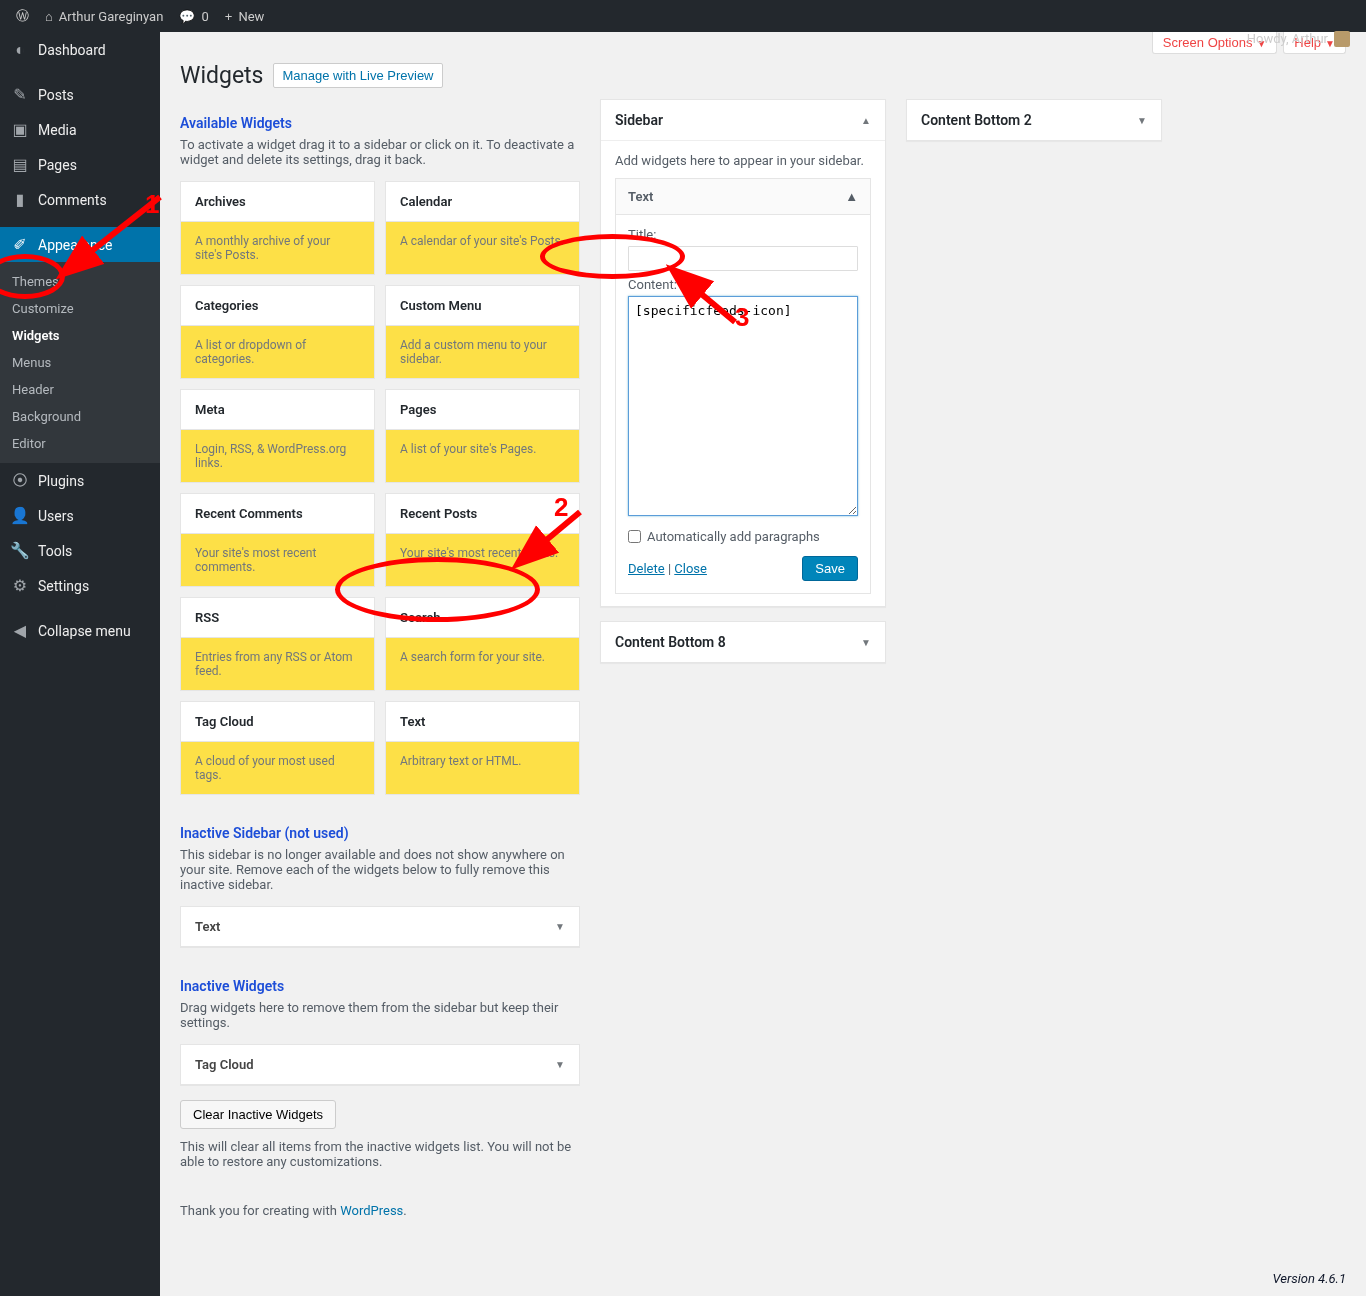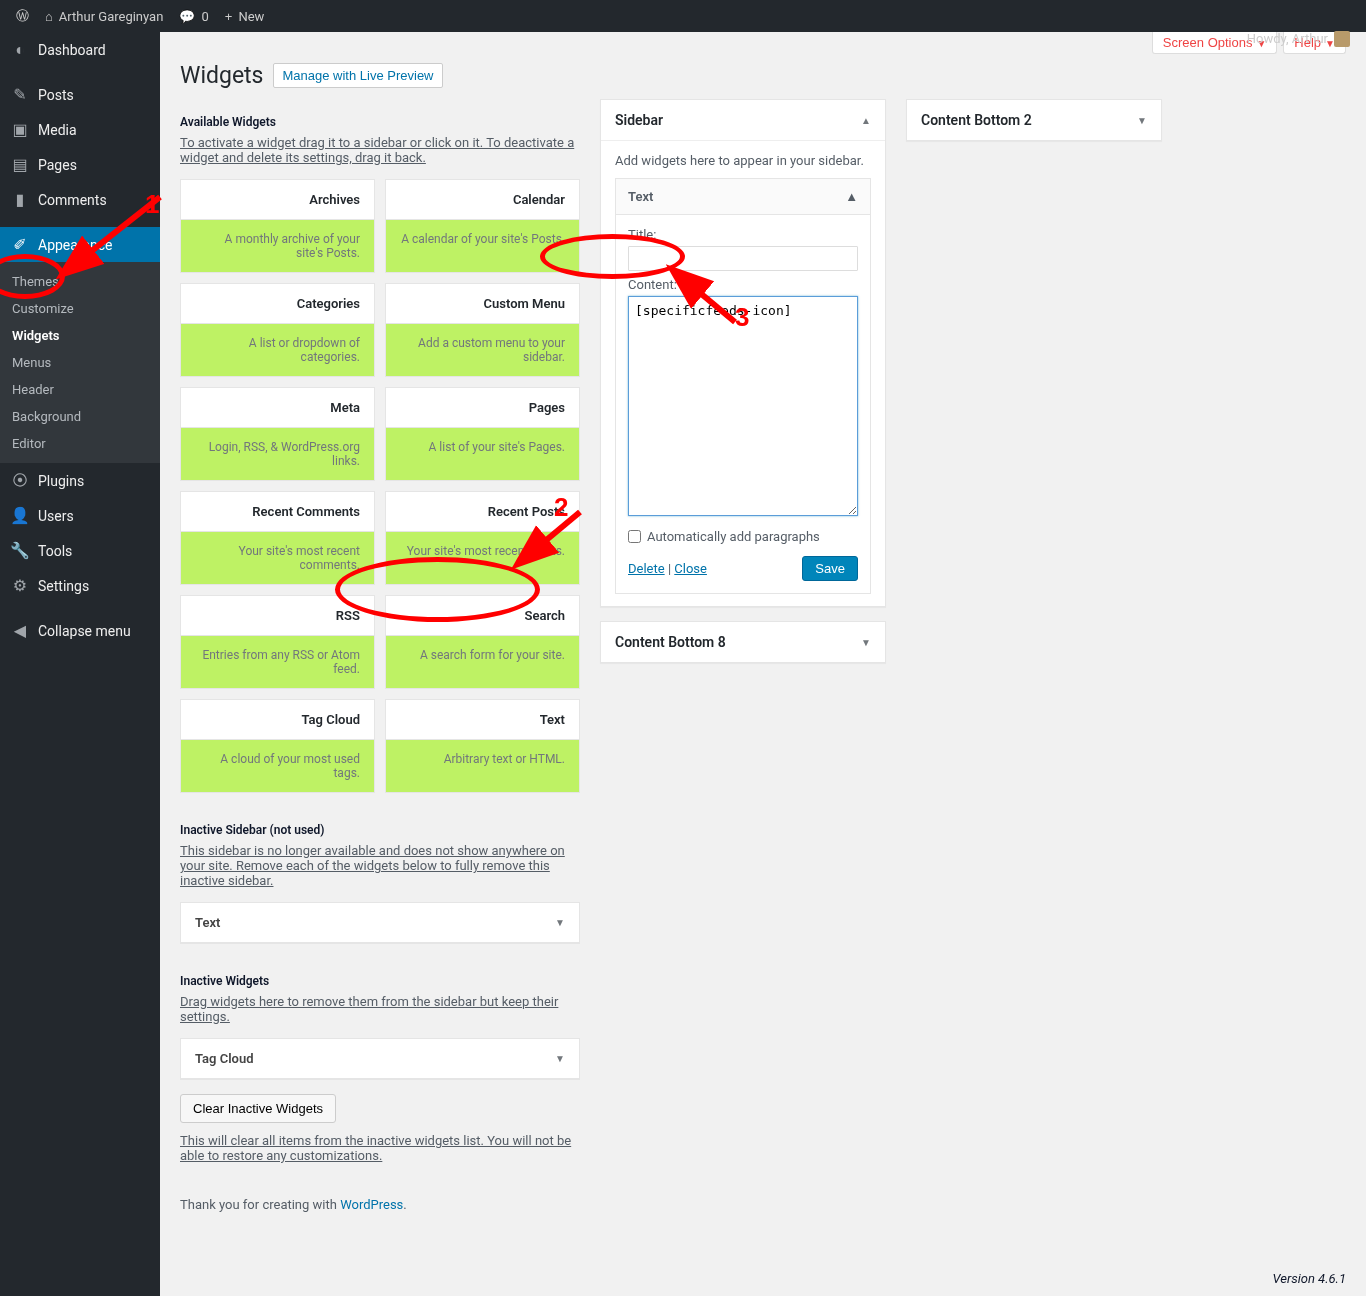--- a/index.html
+++ b/index.html
@@ -141,31 +141,30 @@
 .widget-cols {
   display: flex;
   gap: 20px;
   align-items: flex-start;
 }
 .col-left { width: 400px; flex-shrink: 0; }
 .col-mid  { width: 286px; flex-shrink: 0; }
 .col-right{ width: 256px; flex-shrink: 0; }
 
 
-.section-title { font-size: 12px; font-weight: 600; margin: 16px 0 6px; color: #0f172a; }
-.section-desc { color: #555d66; font-size: 13px; margin-bottom: 14px; text-decoration: underline; }
+.section-title { font-size: 14px; font-weight: 600; margin: 16px 0 6px; color: #1d4ed8; }
+.section-desc { color: #555d66; font-size: 13px; margin-bottom: 14px; }
 .widgets-grid {
   display: grid;
   grid-template-columns: 1fr 1fr;
   gap: 10px;
 }
 .widget-card {
-  background: #bef264;
+  background: #fde047;
   border: 1px solid #e5e5e5;
-  text-align: right;
 }
 .widget-card .wc-head {
   background: #fff;
   border-bottom: 1px solid #e5e5e5;
   padding: 12px 14px;
   font-weight: 600;
   font-size: 13px;
   color: #23282d;
 }
 .widget-card .wc-body {

